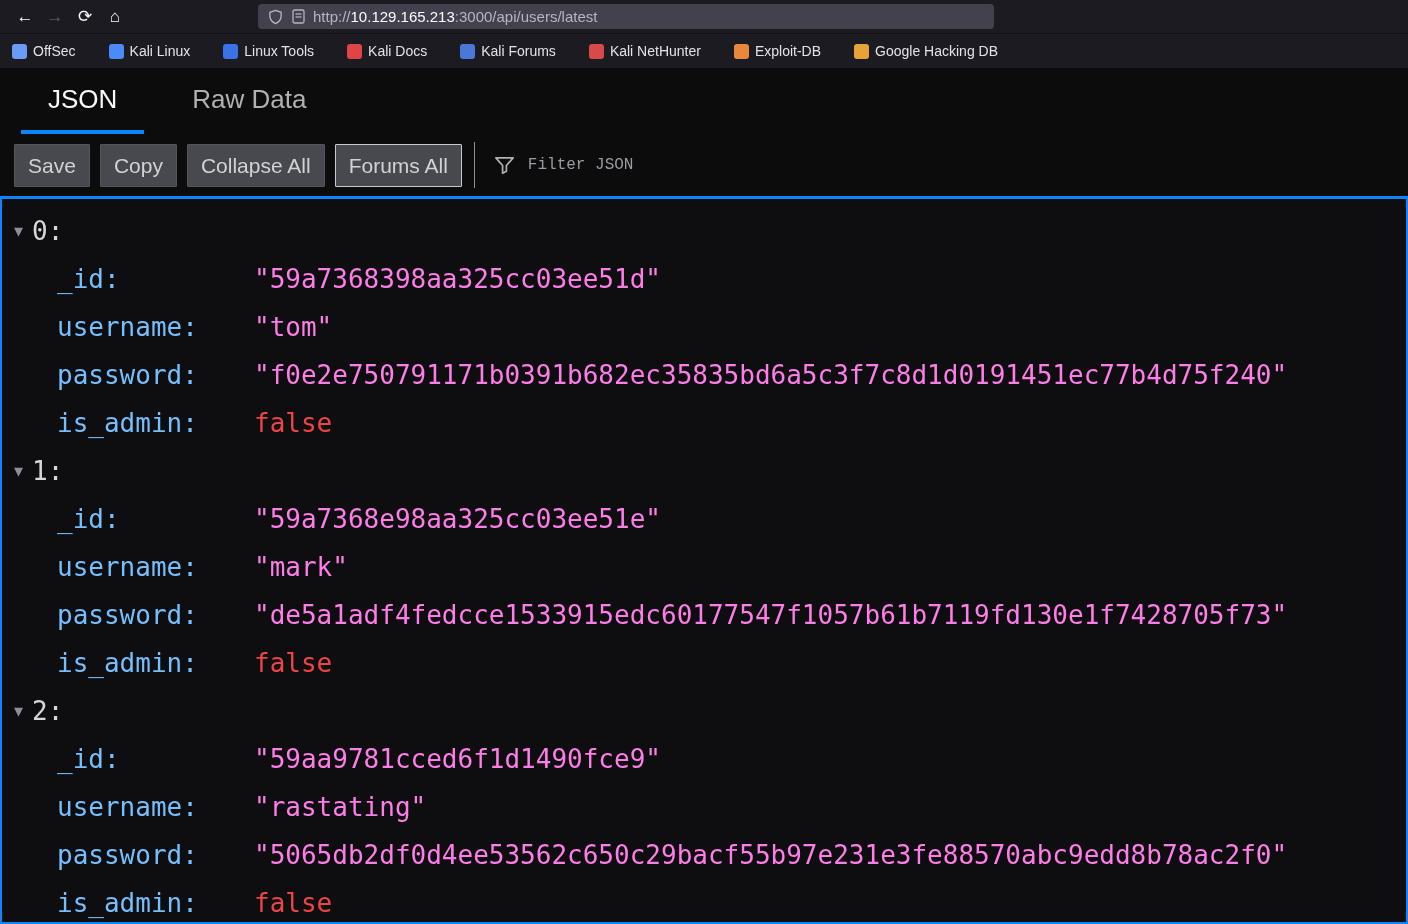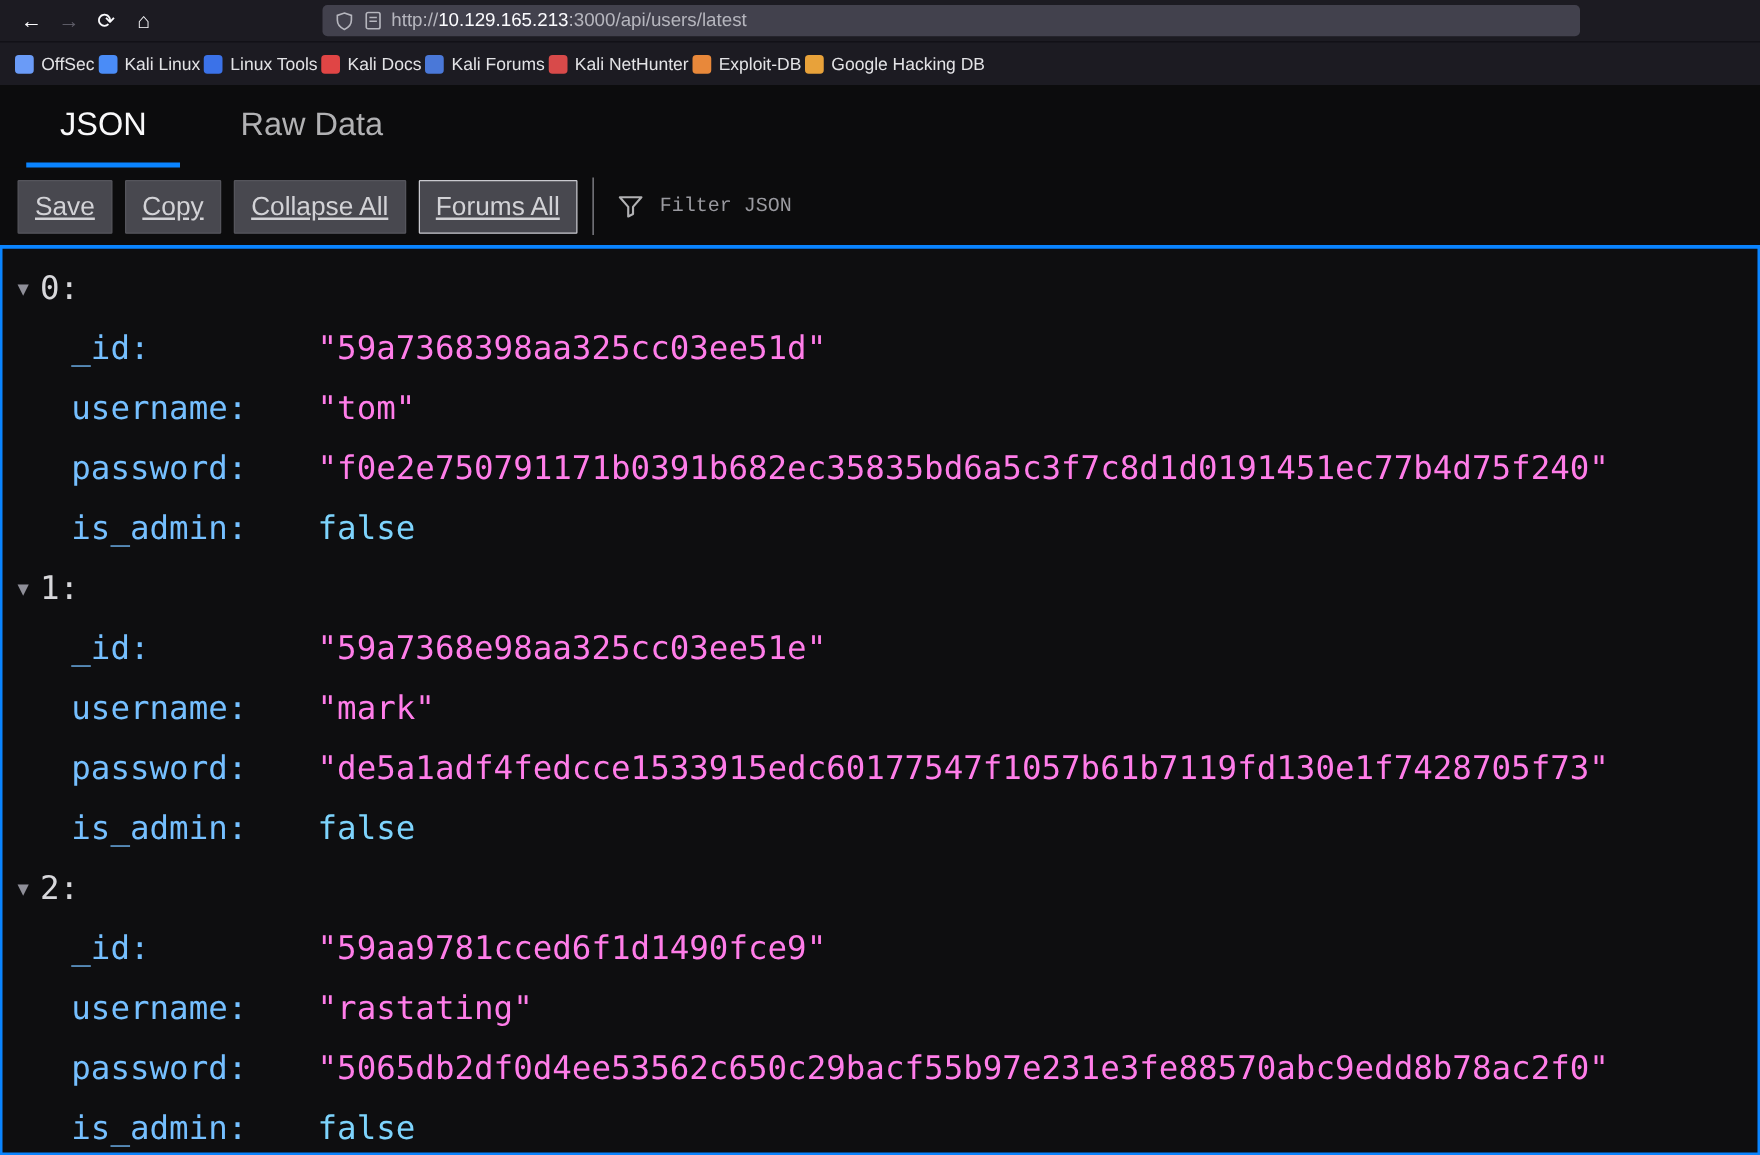--- a/index.html
+++ b/index.html
@@ -3,53 +3,53 @@
 <meta charset="utf-8">
 <style>
   *{box-sizing:border-box;}
   html,body{margin:0;padding:0;}
   body{width:1408px;height:924px;background:#0c0c0d;font-family:"Liberation Sans",sans-serif;overflow:hidden;}
 
   
   .nav-bar{height:33px;background:#1c1b22;display:flex;align-items:center;padding:0 10px;}
   .nav-btn{width:30px;text-align:center;color:#fbfbfe;font-size:17px;line-height:33px;cursor:default;}
   .nav-btn.disabled{color:#5c5b66;}
-  .url-bar{margin-left:128px;width:1006px;height:25px;background:#42414d;border-radius:4px;display:flex;align-items:center;padding:0 9px;gap:7px;}
+  .url-bar{margin-left:128px;width:736px;height:25px;background:#42414d;border-radius:4px;display:flex;align-items:center;padding:0 9px;gap:7px;}
   .url-icon{width:16px;height:16px;display:flex;align-items:center;justify-content:center;}
   .url-text{font-size:15px;color:#b6b6be;white-space:nowrap;}
   .url-host{color:#fbfbfe;}
 
-  .bm-bar{height:35px;background:#1c1b22;display:flex;align-items:center;padding:0 12px;gap:3px;border-top:1px solid #101016;}
+  .bm-bar{height:35px;background:#1c1b22;display:flex;align-items:center;padding:0 12px;gap:33px;border-top:1px solid #101016;}
   .bm-item{display:flex;align-items:center;gap:6px;cursor:default;}
   .bm-icon{width:15px;height:15px;border-radius:3px;flex:none;}
   .bm-label{font-size:14px;color:#e3e3e6;white-space:nowrap;}
 
   
   .tab-bar{height:66px;background:#0c0c0d;display:flex;}
   .tab{height:100%;display:flex;align-items:center;padding:0 27px;font-size:26px;color:#b1b1b3;border-bottom:4px solid transparent;cursor:default;margin-left:21px;}
   .tab.active{color:#f9f9fa;border-bottom-color:#0a84ff;}
 
   
   .toolbar{height:62px;background:#0c0c0d;display:flex;align-items:center;padding:0 14px;}
-  .tb-btn{background:#48484f;color:#d2d2d6;font-size:21px;line-height:1;padding:10px 13px;margin-right:10px;border:1px solid #55555c;border-radius:1px;cursor:default;white-space:nowrap;text-decoration:underline;}
+  .tb-btn{background:#48484f;color:#d2d2d6;font-size:21px;line-height:1;padding:10px 13px;margin-right:10px;border:1px solid #55555c;border-radius:1px;cursor:default;white-space:nowrap;}
   .tb-btn.focused{border-color:#c9c9cf;}
   .tb-sep{width:1px;height:46px;background:#8f8f97;margin:0 16px 0 2px;flex:none;}
   .filter-icon{margin:0 10px 0 2px;display:flex;align-items:center;}
   .filter-input{background:transparent;border:none;outline:none;font-size:16px;color:#0f766e;width:320px;font-family:Liberation Mono, monospace;}
   .filter-input::placeholder{color:#9a9aa0;}
 
   
   .content{height:728px;background:#0e0e10;border:2px solid #0a84ff;border-top-width:3px;padding-top:8px;font-family:"DejaVu Sans Mono",monospace;font-size:26px;overflow:hidden;}
   .entry-header{display:flex;align-items:center;height:48px;}
   .twisty{width:30px;padding-left:12px;color:#8f8f99;font-size:15px;flex:none;cursor:default;}
   .entry-index{color:#d7d7db;}
   .field-row{display:flex;align-items:center;height:48px;padding-left:55px;}
   .field-key{width:197px;color:#75bfff;flex:none;}
   .val-string{color:#ff7de9;white-space:nowrap;}
-  .val-boolean{color:#7dd3fc;white-space:nowrap;}
+  .val-boolean{color:#ef4444;white-space:nowrap;}
 </style>
 </head>
 <body>
 
 <div class="nav-bar">
   <span class="nav-btn">←</span>
   <span class="nav-btn disabled">→</span>
   <span class="nav-btn">⟳</span>
   <span class="nav-btn">⌂</span>
   <div class="url-bar">

